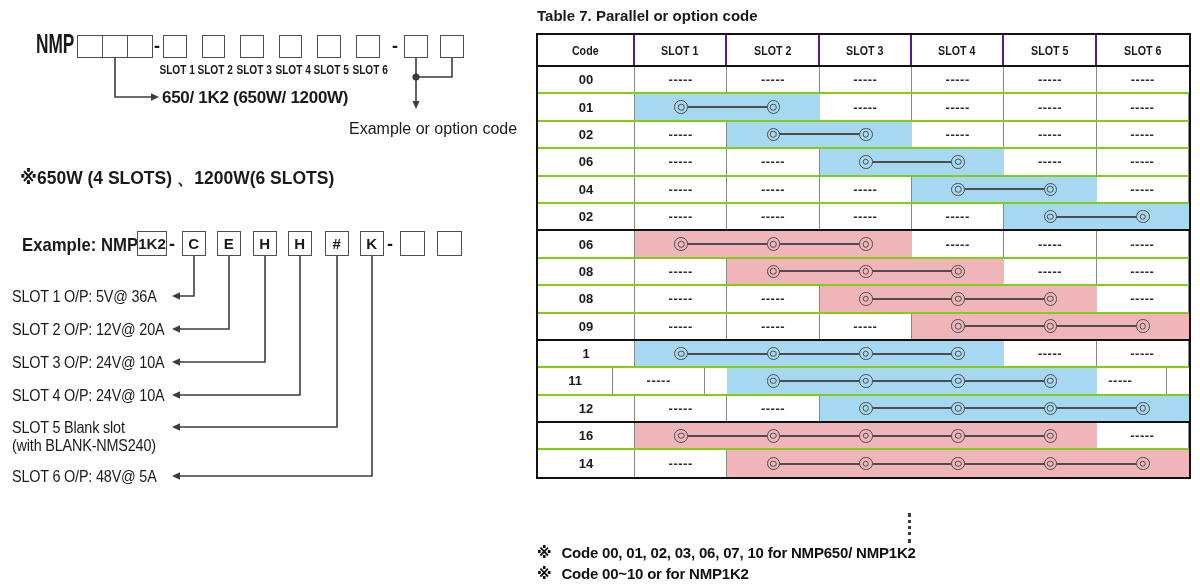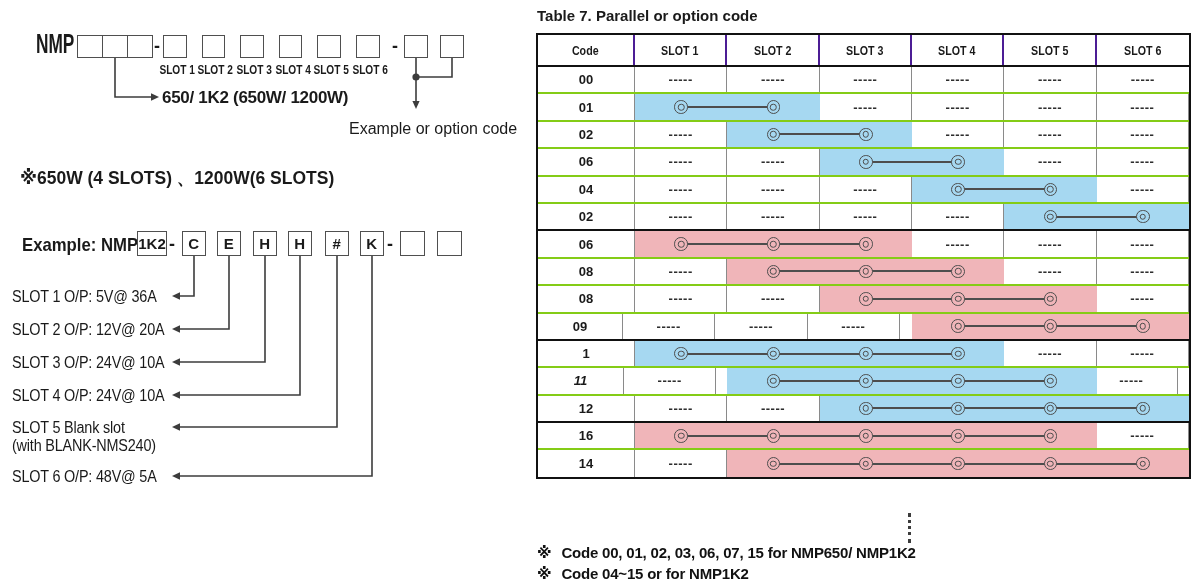--- a/index.html
+++ b/index.html
@@ -398,21 +398,21 @@
               <span class="dash">-----</span>
             </div>
             <div class="band" style="left: 281.66px; width: 276.99px; background: rgb(240, 181, 185);">
               <div class="wire" style="left: 46.165px; width: 184.66px;"></div>
               <div class="node" style="left: 46.165px; background: rgb(240, 181, 185);"></div>
               <div class="node" style="left: 138.495px; background: rgb(240, 181, 185);"></div>
               <div class="node" style="left: 230.825px; background: rgb(240, 181, 185);"></div>
             </div>
           </div>
           <div class="trow gend">
-            <div class="td code-cell" style="width: 85px;">
+            <div class="td code-cell" style="width: 97px;">
               <span>09</span>
             </div>
             <div class="td" style="width: 92.33px;">
               <span class="dash">-----</span>
             </div>
             <div class="td" style="width: 92.33px;">
               <span class="dash">-----</span>
             </div>
             <div class="td" style="width: 92.33px;">
               <span class="dash">-----</span>
@@ -443,21 +443,21 @@
             </div>
             <div class="band" style="left: 97px; width: 369.32px; background: rgb(166, 216, 241);">
               <div class="wire" style="left: 46.165px; width: 276.99px;"></div>
               <div class="node" style="left: 46.165px; background: rgb(166, 216, 241);"></div>
               <div class="node" style="left: 138.495px; background: rgb(166, 216, 241);"></div>
               <div class="node" style="left: 230.825px; background: rgb(166, 216, 241);"></div>
               <div class="node" style="left: 323.155px; background: rgb(166, 216, 241);"></div>
             </div>
           </div>
           <div class="trow">
-            <div class="td code-cell" style="width: 86px; font-style: italic;">
+            <div class="td code-cell" style="width: 75px;">
               <span>11</span>
             </div>
             <div class="td" style="width: 92.33px;">
               <span class="dash">-----</span>
             </div>
             <div class="td" style="width: 92.33px;"></div>
             <div class="td" style="width: 92.33px;"></div>
             <div class="td" style="width: 92.33px;"></div>
             <div class="td" style="width: 92.33px;"></div>
             <div class="td" style="width: 92.33px;">
@@ -534,22 +534,22 @@
               <div class="node" style="left: 323.155px; background: rgb(240, 181, 185);"></div>
               <div class="node" style="left: 415.485px; background: rgb(240, 181, 185);"></div>
             </div>
           </div>
         </div>
     </div>
     <div class="dotline"></div>
     <div id="footnotes">
         <div class="fnote" style="top: 544px;">
           <span>※</span>
-          <span>Code 00, 01, 02, 03, 06, 07, 15 for NMP650/ NMP1K2</span>
+          <span>Code 00, 01, 02, 03, 06, 07, 10 for NMP650/ NMP1K2</span>
         </div>
         <div class="fnote" style="top: 565px;">
           <span>※</span>
-          <span>Code 04~15 or for NMP1K2</span>
+          <span>Code 00~10 or for NMP1K2</span>
         </div>
       </div>
   </section>
 
 </div>
 
 </body></html>

